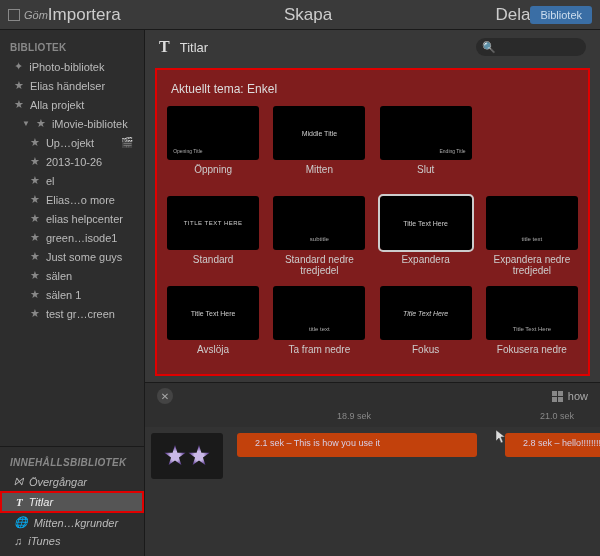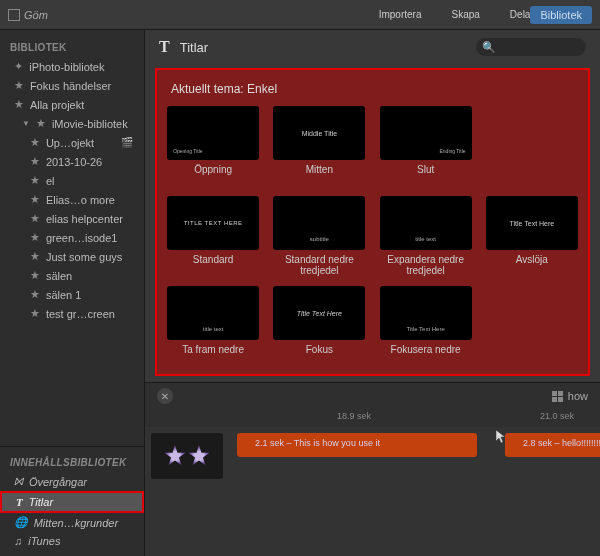--- a/index.html
+++ b/index.html
@@ -1,20 +1,20 @@
 <!DOCTYPE html>
 <html><head>
 <meta charset="utf-8">
 <style>
 * { margin: 0; padding: 0; box-sizing: border-box; font-family: -apple-system, "Helvetica Neue", Arial, sans-serif; }
 body { background: #2a2a2a; color: #aaa; width: 600px; height: 556px; overflow: hidden; font-size: 11px; }
 .app { display: flex; flex-direction: column; height: 100%; }
 .toolbar { height: 30px; background: #3a3a3a; display: flex; align-items: center; padding: 0 8px; border-bottom: 1px solid #1a1a1a; }
 .toolbar .left { display: flex; align-items: center; gap: 4px; font-style: italic; }
-.toolbar .center { flex: 1; display: flex; justify-content: flex-end; gap: 30px; color: #ccc; font-size: 10px; }
+.toolbar .center { flex: 1; display: flex; justify-content: space-between; gap: 30px; color: #ccc; font-size: 17px; }
 .toolbar .right { }
 .btn-blue { background: #3a6ea5; color: #cde; padding: 3px 10px; border-radius: 3px; font-size: 11px; }
 .fs-icon { width: 12px; height: 12px; border: 1px solid #888; display: inline-block; }
 .main { flex: 1; display: flex; overflow: hidden; }
 .sidebar { width: 145px; background: #2d2d2d; border-right: 1px solid #1a1a1a; display: flex; flex-direction: column; overflow: hidden; }
 .sb-top { flex: 1; overflow: hidden; padding: 6px 0; }
 .sb-section { color: #888; font-size: 10px; font-weight: bold; padding: 6px 10px 4px; letter-spacing: 0.3px; }
 .sb-item { display: flex; align-items: center; gap: 6px; padding: 3px 10px 3px 14px; color: #bbb; font-size: 11px; cursor: pointer; }
 .sb-item.indent { padding-left: 30px; }
 .sb-item.indent2 { padding-left: 22px; }
@@ -78,21 +78,21 @@
     <div class="sidebar">
       <div class="sb-top">
         <div class="sb-section">BIBLIOTEK</div>
         <div id="sb-items">
             <div class="sb-item">
               <span class="star">✦</span>
               <span>iPhoto-bibliotek</span>
             </div>
             <div class="sb-item">
               <span class="star">★</span>
-              <span>Fokus händelser</span>
+              <span>Elias händelser</span>
             </div>
             <div class="sb-item">
               <span class="star">★</span>
               <span>Alla projekt</span>
             </div>
             <div class="sb-item indent2">
               <span class="tri">▼</span>
               <span class="star">★</span>
               <span>iMovie-bibliotek</span>
             </div>
@@ -204,20 +204,26 @@
               </div>
               <div class="tile-label">Standard</div>
             </div>
             <div class="tile">
               <div class="thumb">
                 <span class="lower">subtitle</span>
               </div>
               <div class="tile-label">Standard nedre tredjedel</div>
             </div>
             <div class="tile">
+              <div class="thumb sel">
+                <span>Title Text Here</span>
+              </div>
+              <div class="tile-label">Expandera</div>
+            </div>
+            <div class="tile">
               <div class="thumb">
                 <span class="lower">title text</span>
               </div>
               <div class="tile-label">Expandera nedre tredjedel</div>
             </div>
             <div class="tile">
               <div class="thumb">
                 <span>Title Text Here</span>
               </div>
               <div class="tile-label">Avslöja</div>

